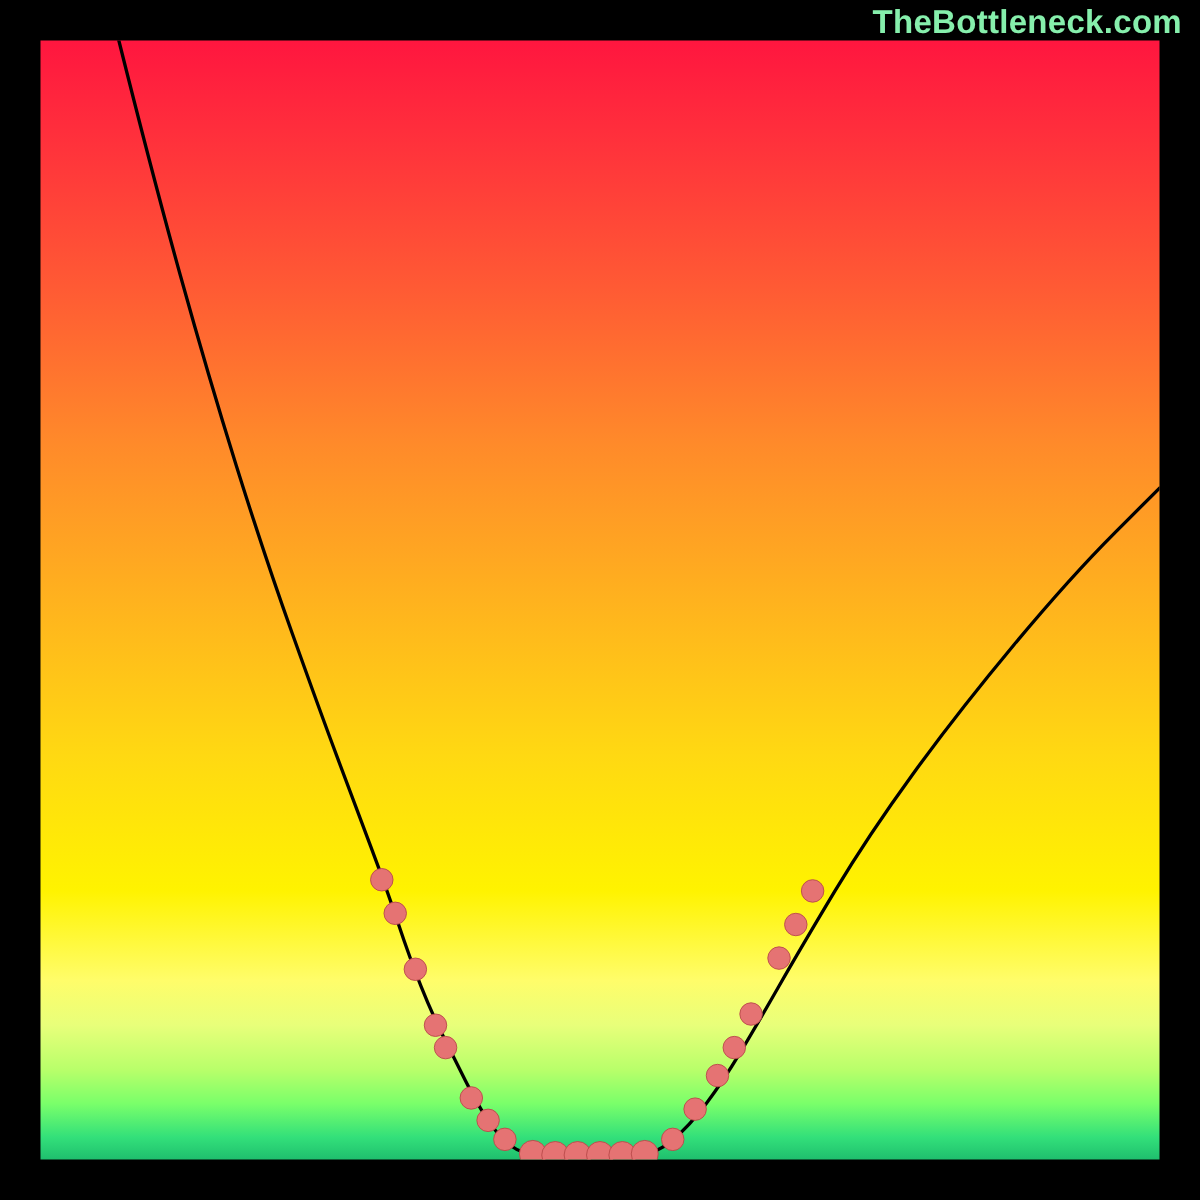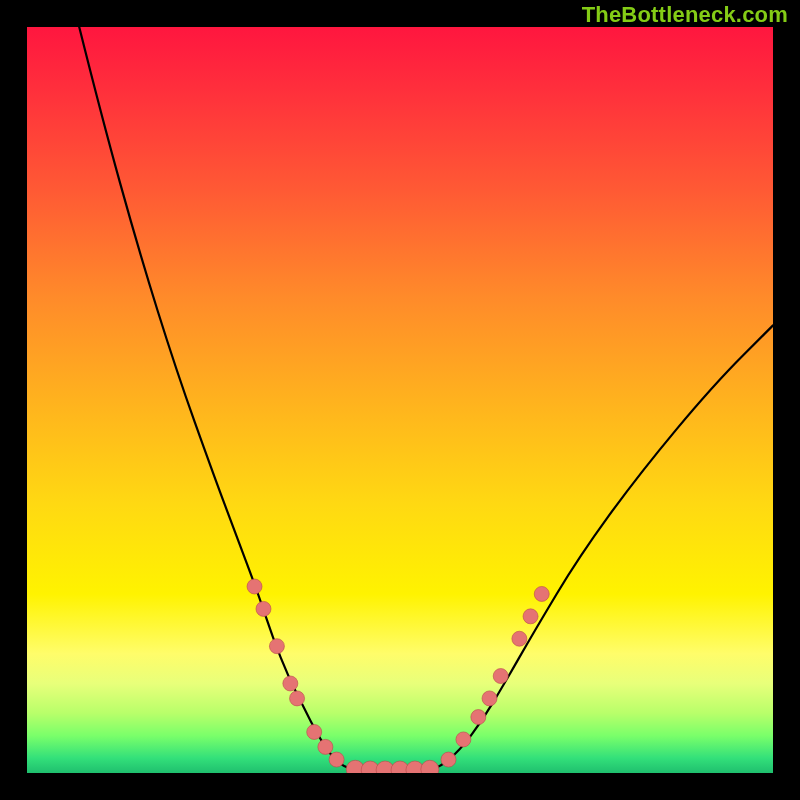--- a/index.html
+++ b/index.html
@@ -47,21 +47,21 @@
     top: 0;
     width: 746px;
     height: 746px;
   }
   .watermark {
     position: absolute;
     top: 2px;
     right: 12px;
     font-size: 22px;
     font-weight: 600;
-    color: #84cc16;
+    color: #86efac;
     letter-spacing: 0.2px;
     user-select: none;
   }
 </style>
 </head>
 <body>
 
 <div class="frame">
   <div class="plot-area">
     <svg class="plot-svg" viewBox="0 0 746 746" preserveAspectRatio="none">

